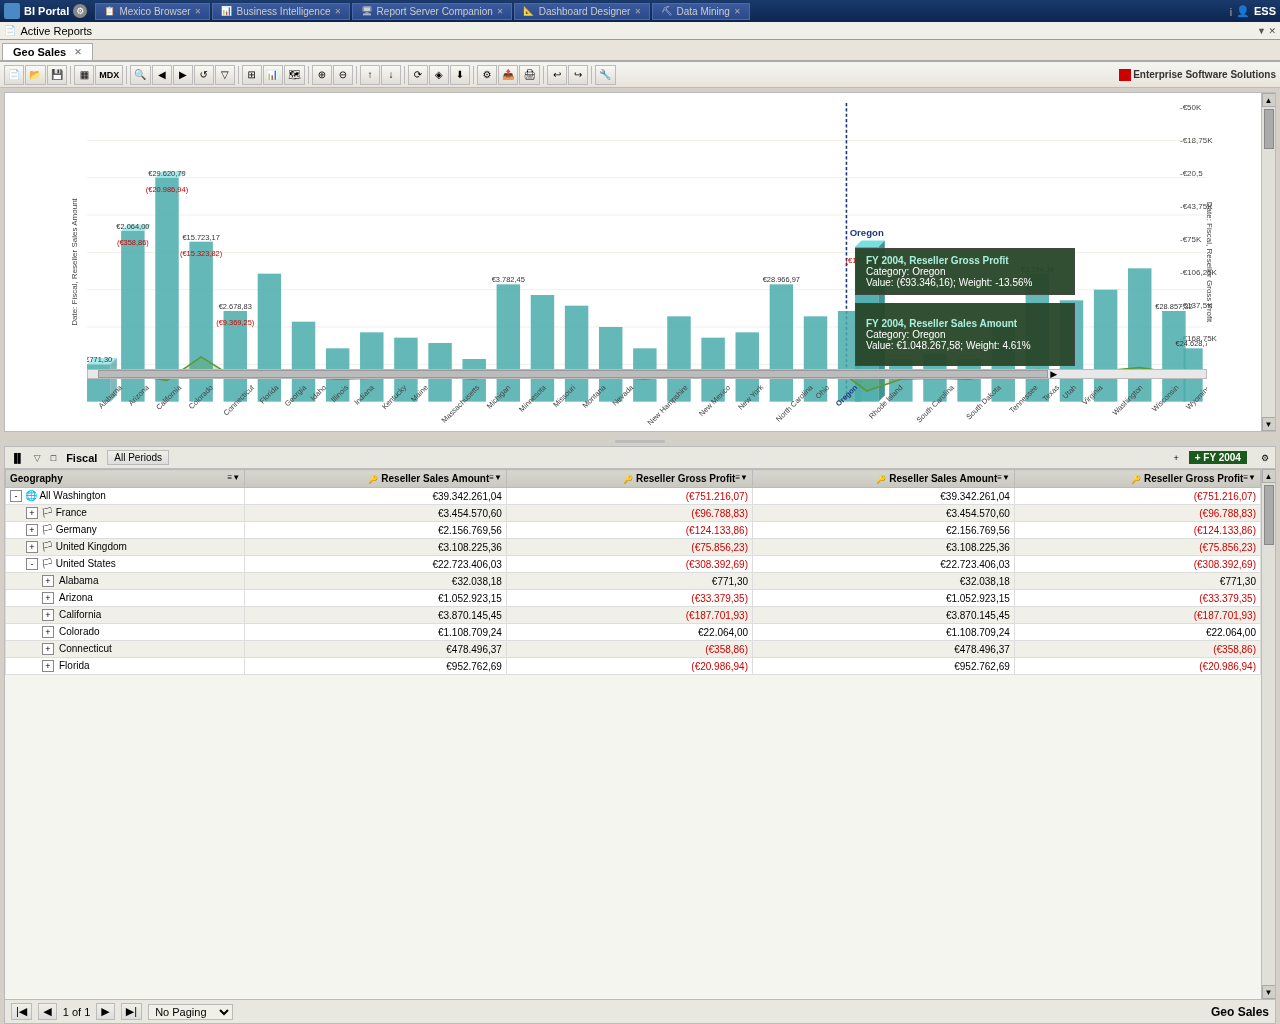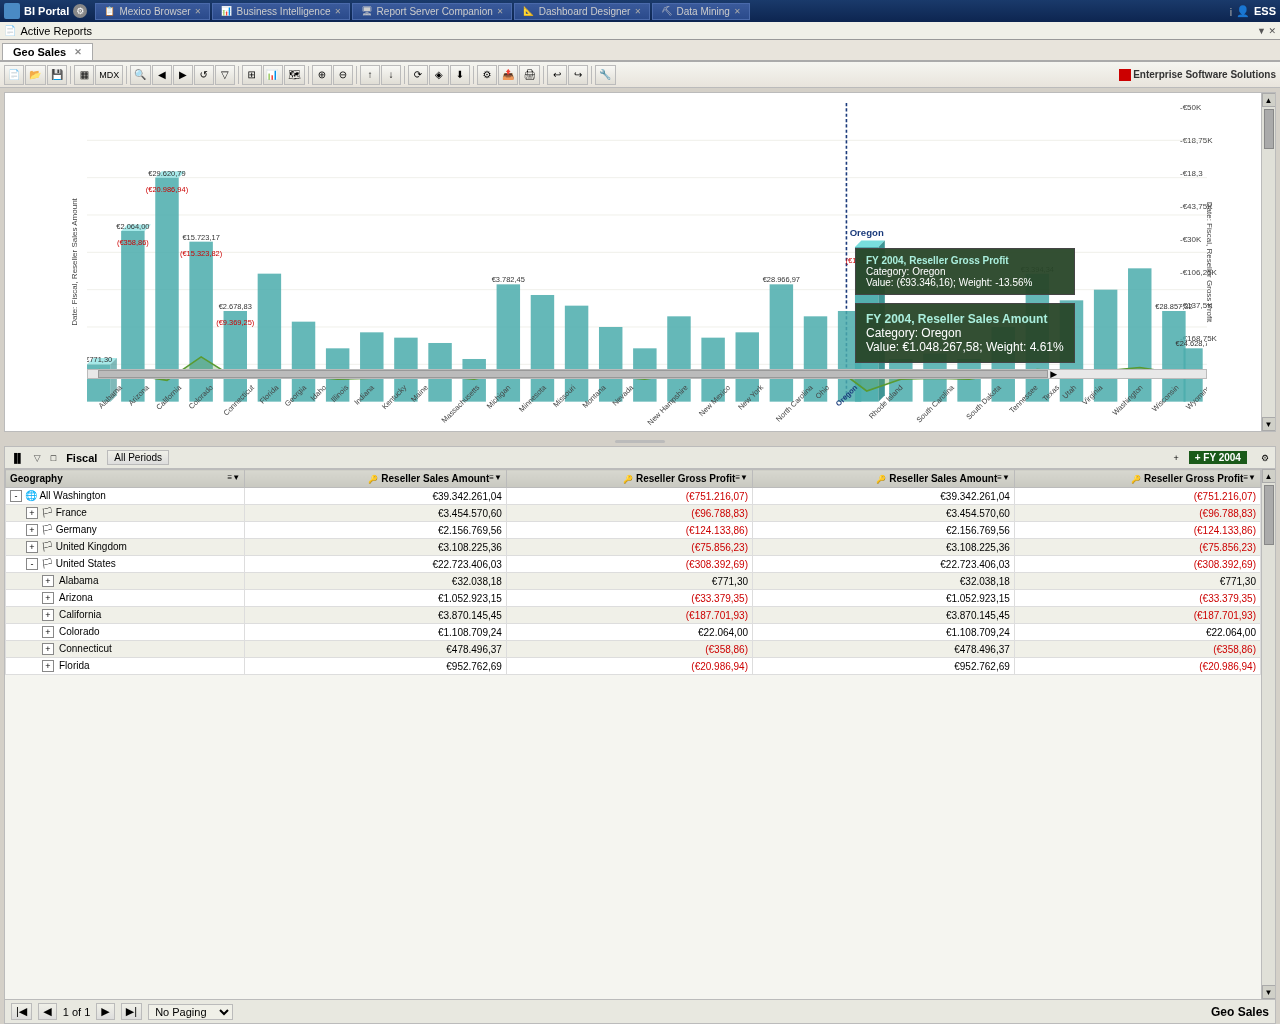--- a/index.html
+++ b/index.html
@@ -130,21 +130,21 @@
   </div>
 </div>
 
 <div id="toolbar">
   <button title="New">📄</button>
   <button title="Open">📂</button>
   <button title="Save">💾</button>
   <div class="sep"></div>
   <button>▦</button>
   <button>
-      <span style="font-size:9px;font-weight:normal;">MDX</span>
+      <span style="font-size:9px;font-weight:bold;">MDX</span>
     </button>
   <div class="sep"></div>
   <button>🔍</button>
   <button>◀</button>
   <button>▶</button>
   <button>↺</button>
   <button>▽</button>
   <div class="sep"></div>
   <button>⊞</button>
   <button>📊</button>
@@ -179,23 +179,23 @@
   <div id="chart-area">
 
     <div style="position:absolute;left:6px;top:50%;transform:translateY(-50%) rotate(-90deg);font-size:8px;color:#444;white-space:nowrap;z-index:2;">Date: Fiscal, Reseller Sales Amount</div>
 
     <div style="position:absolute;right:6px;top:50%;transform:translateY(-50%) rotate(90deg);font-size:8px;color:#444;white-space:nowrap;z-index:2;">Date: Fiscal, Reseller Gross Profit</div>
 
 
     <div style="position:absolute;right:30px;top:10px;bottom:55px;width:65px;display:flex;flex-direction:column;justify-content:space-between;text-align:left;font-size:8px;color:#444;">
       <span>-€50K</span>
         <span>-€18,75K</span>
-        <span>-€18,3</span>
+        <span>-€20,5</span>
         <span>-€43,75K</span>
-        <span>-€30K</span>
+        <span>-€75K</span>
         <span>-€106,25K</span>
         <span>-€137,5K</span>
         <span>-€168,75K</span>
         <span>-€200K</span>
     </div>
 
     <svg id="chart-svg" viewBox="0 0 1050 280" preserveAspectRatio="none" style="position:absolute;left:82px;right:68px;top:10px;bottom:55px;">
 
       <line x1="0" y1="35" x2="1050" y2="35" stroke="#e0e0d8" stroke-width="0.5"></line>
       <line x1="0" y1="70" x2="1050" y2="70" stroke="#e0e0d8" stroke-width="0.5"></line>
@@ -312,21 +312,21 @@
     <div style="position:absolute;bottom:52px;left:82px;right:68px;height:10px;background:#e8e8e8;border:1px solid #bbb;display:flex;align-items:center;">
       <div style="background:#bbb;height:8px;width:85%;margin-left:10px;border:1px solid #999;"></div>
       <span style="font-size:9px;margin-left:2px;cursor:pointer;">▶</span>
     </div>
 
     <div style="position:absolute;right:200px;top:155px;background:rgba(40,70,40,0.95);color:white;padding:6px 10px;font-size:10px;z-index:100;border:1px solid #444;min-width:220px;">
       <div style="font-weight:bold;color:#aed;">FY 2004, Reseller Gross Profit</div>
       <div>Category: <span>Oregon</span></div>
       <div>Value: (€93.346,16); Weight: -13.56%</div>
     </div>
-    <div style="position:absolute;right:200px;top:210px;background:rgba(40,70,40,0.95);color:white;padding:8px 10px;font-size:12px;z-index:100;border:1px solid #444;min-width:220px;">
+    <div style="position:absolute;right:200px;top:210px;background:rgba(40,70,40,0.95);color:white;padding:14px 10px;font-size:10px;z-index:100;border:1px solid #444;min-width:220px;">
       <div style="font-weight:bold;color:#aed;">FY 2004, Reseller Sales Amount</div>
       <div>Category: <span>Oregon</span></div>
       <div>Value: €1.048.267,58; Weight: 4.61%</div>
     </div>
 
     <div style="position:absolute;right:0;top:0;bottom:0;width:14px;background:#e8e8e0;border-left:1px solid #bbb;display:flex;flex-direction:column;align-items:center;">
       <div style="width:14px;height:14px;background:#d0d0c8;border:1px solid #aaa;display:flex;align-items:center;justify-content:center;cursor:pointer;font-size:8px;">▲</div>
       <div style="flex:1;background:#e0e0d8;width:14px;position:relative;">
         <div style="background:#aaa;width:10px;height:40px;margin:2px auto;border:1px solid #888;"></div>
       </div>

